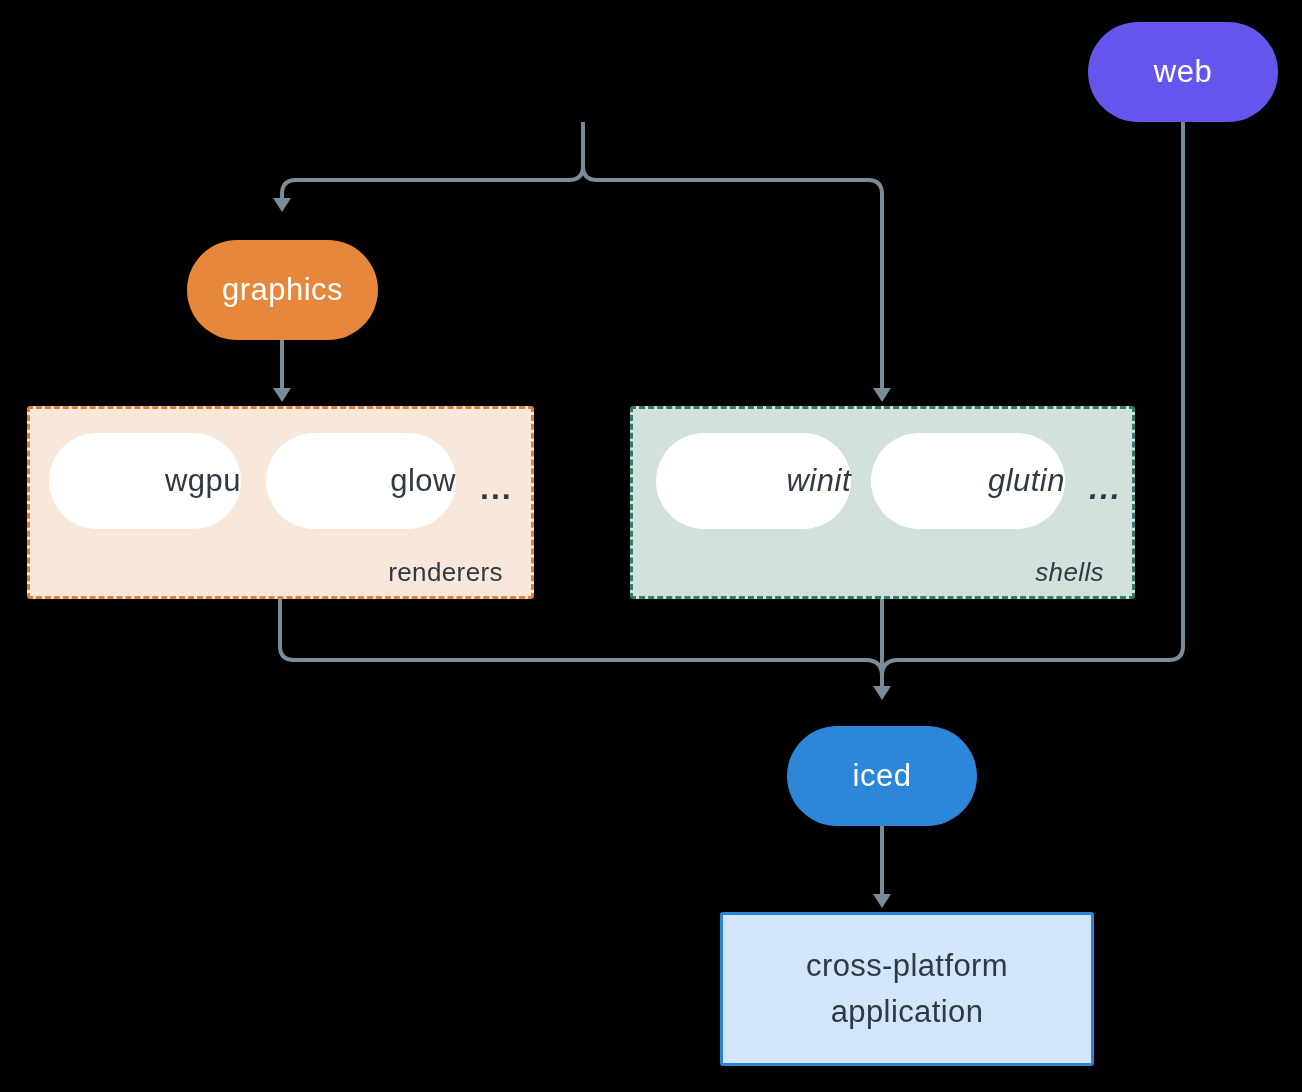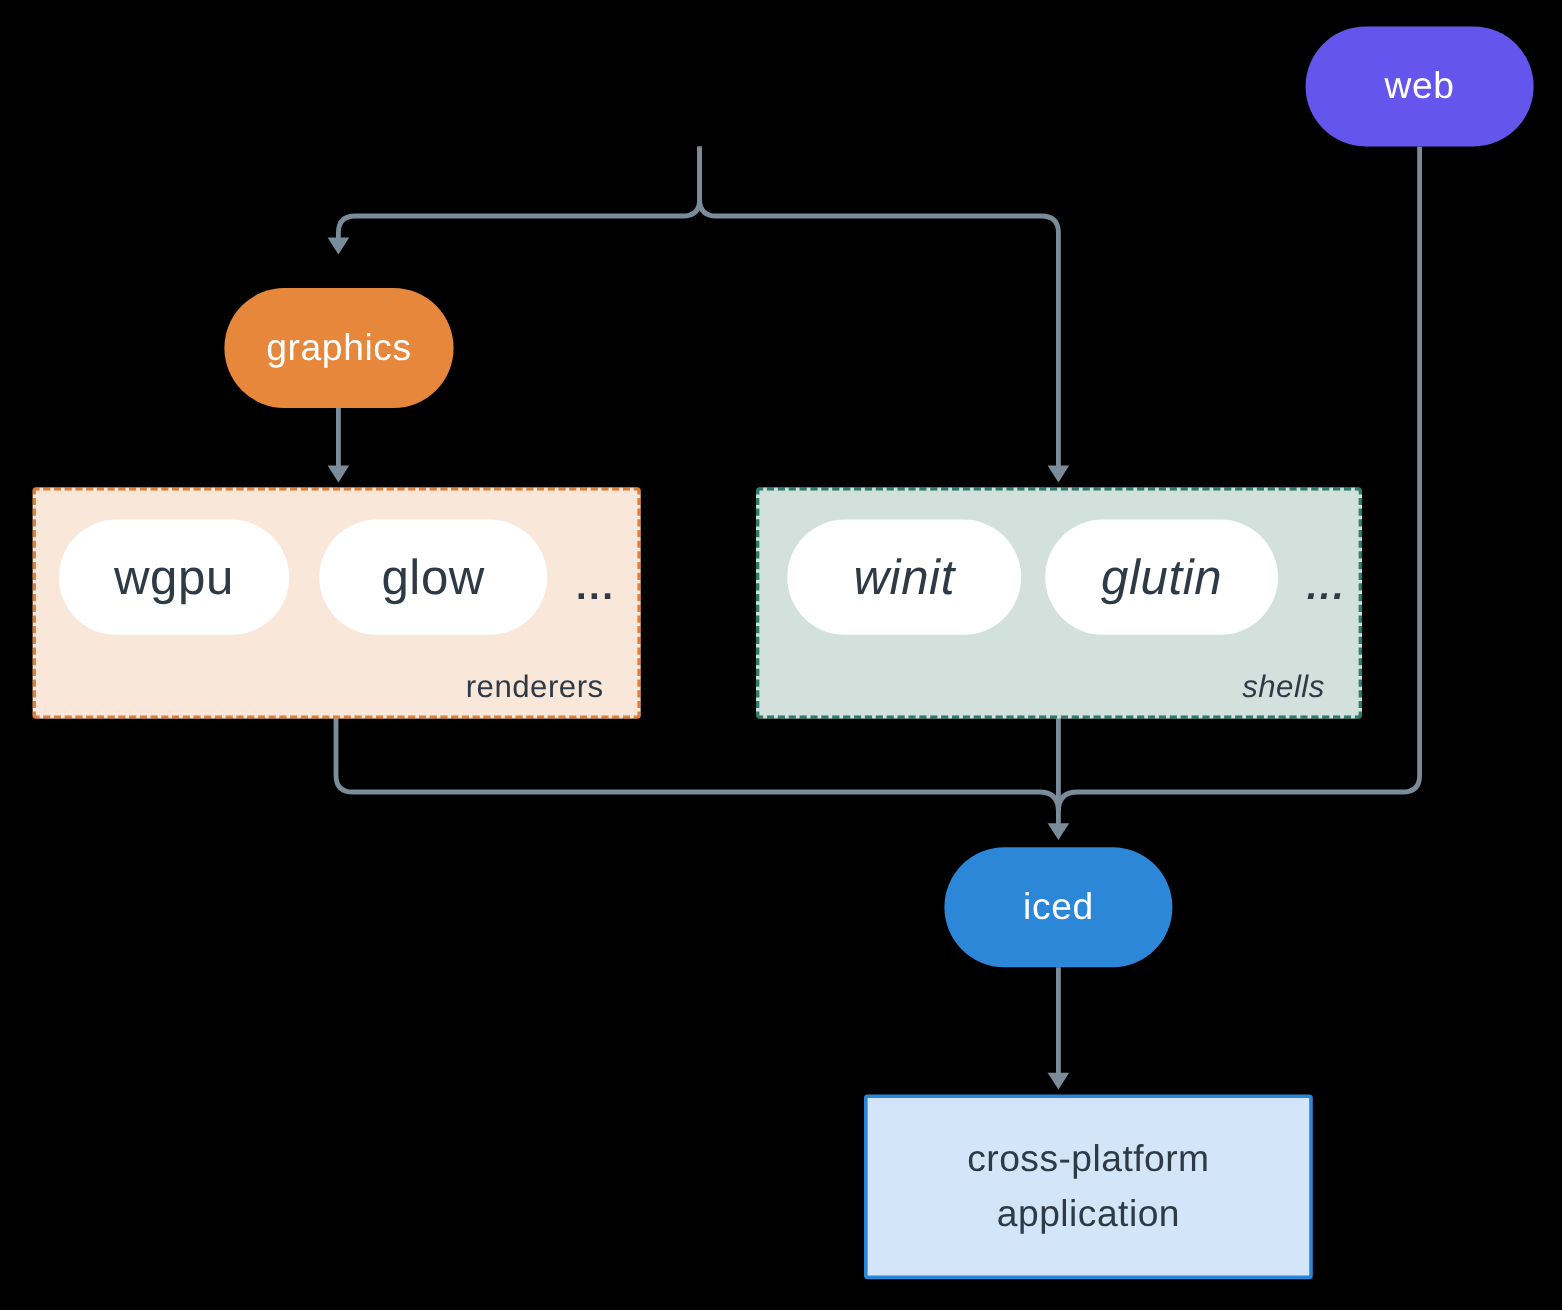--- a/index.html
+++ b/index.html
@@ -35,21 +35,21 @@
     display: flex;
     align-items: center;
     justify-content: center;
     border-radius: 50px;
     color: #ffffff;
     font-size: 31px;
     letter-spacing: 0.5px;
   }
   .pill.purple { background: var(--purple, #6456EC); }
   .pill.orange { background: var(--orange, #E6873C); }
-  .pill.blue   { background: var(--blue, #2C87D8); }
+  .pill.blue   { background: var(--blue, #2C87D8); margin-top: 20px; }
 
   .group-box {
     position: absolute;
     box-sizing: border-box;
     border-radius: 3px;
   }
   .group-box.renderers {
     background: var(--renderers_bg, #F9E7D9);
     border: 3px dashed var(--renderers_border, #E0813B);
   }
@@ -64,25 +64,25 @@
     left: 19px;
     right: 0;
     height: 96px;
     display: flex;
     align-items: center;
   }
   .white-pill {
     height: 96px;
     display: flex;
     align-items: center;
-    justify-content: center;
+    justify-content: flex-end;
     background: #ffffff;
     border-radius: 48px;
     color: var(--dark_text, #2E3A46);
-    font-size: 41px;
+    font-size: 31px;
     letter-spacing: 0.5px;
     flex: 0 0 auto;
   }
   .renderers .white-pill:nth-child(1) { width: 192px; }
   .renderers .white-pill:nth-child(2) { width: 190px; margin-left: 25px; }
   .shells    .white-pill:nth-child(1) { width: 195px; margin-left: 4px; }
   .shells    .white-pill:nth-child(2) { width: 194px; margin-left: 20px; }
   .dots {
     margin-left: 24px;
     color: var(--dark_text, #2E3A46);

